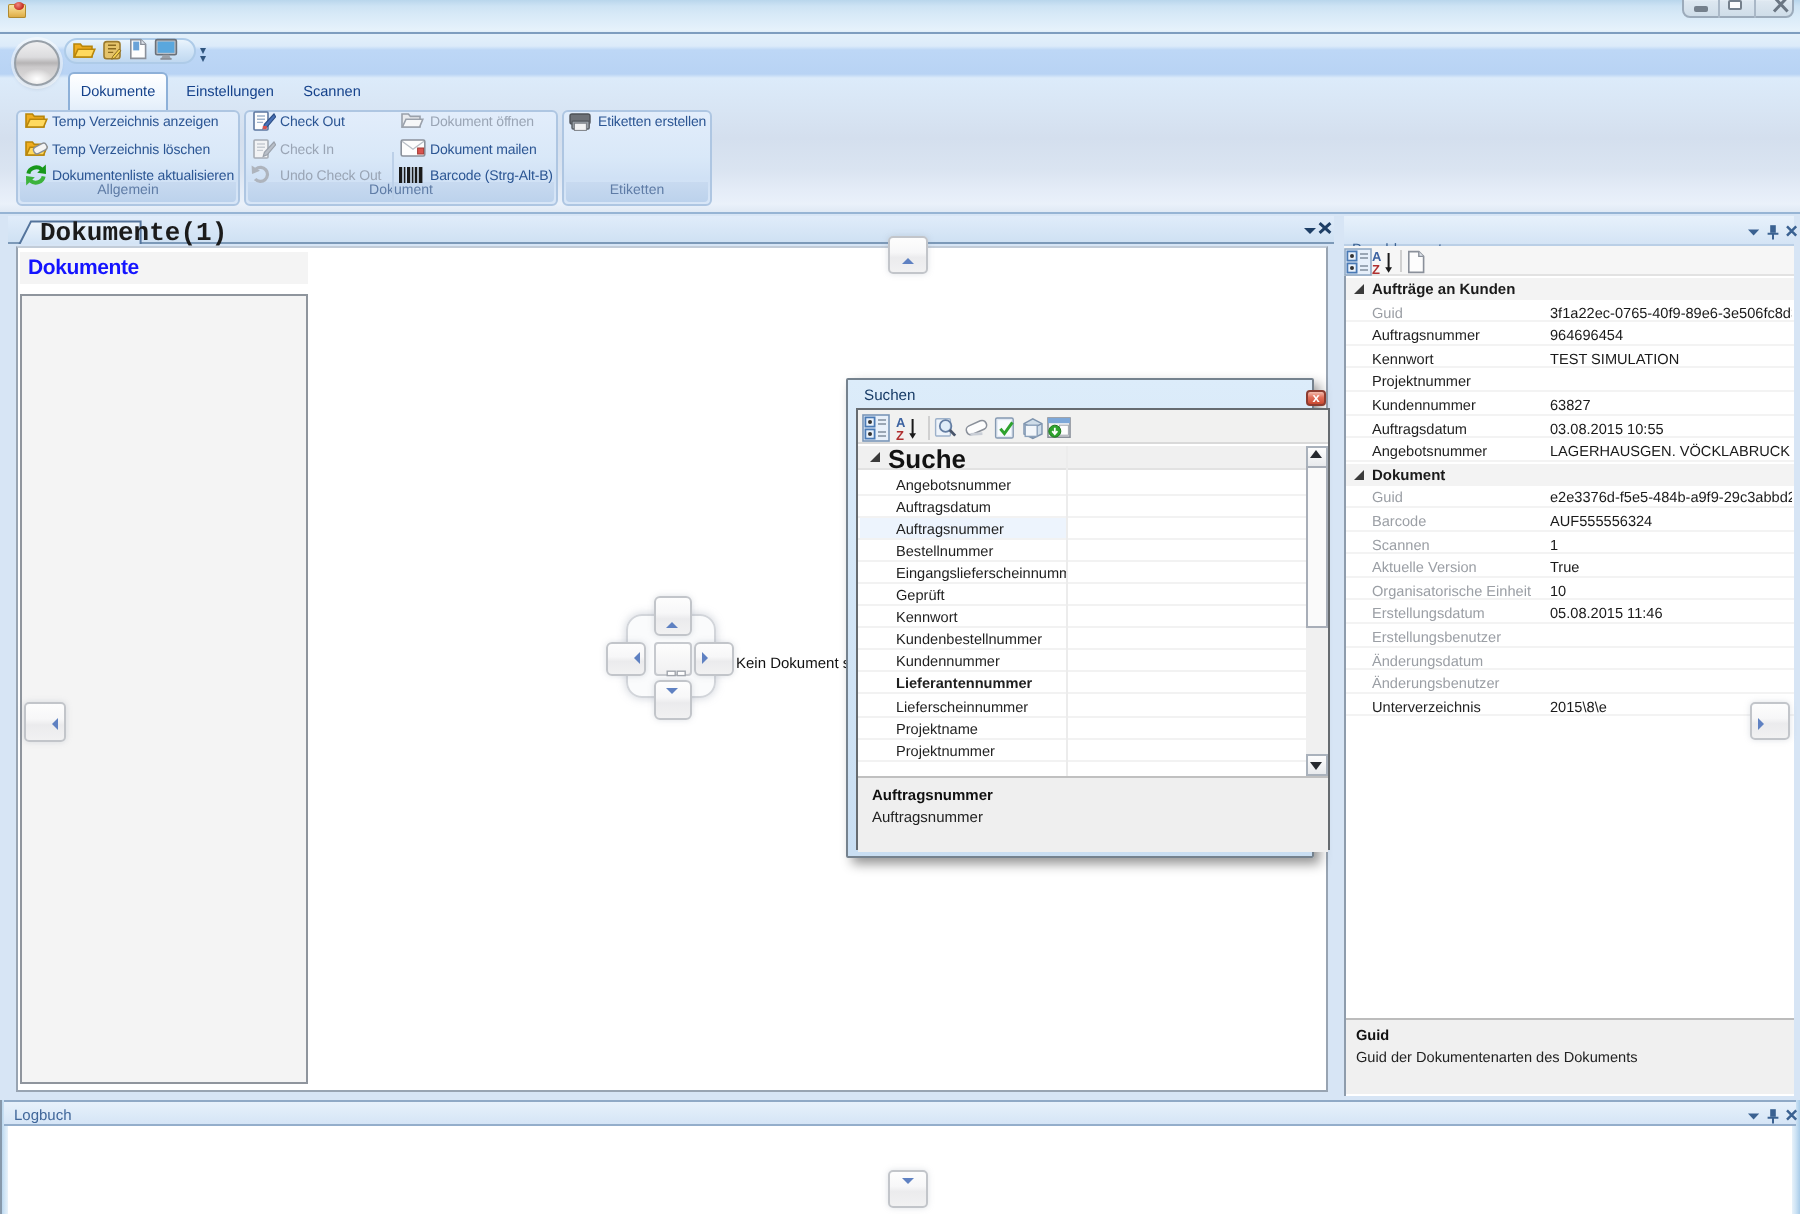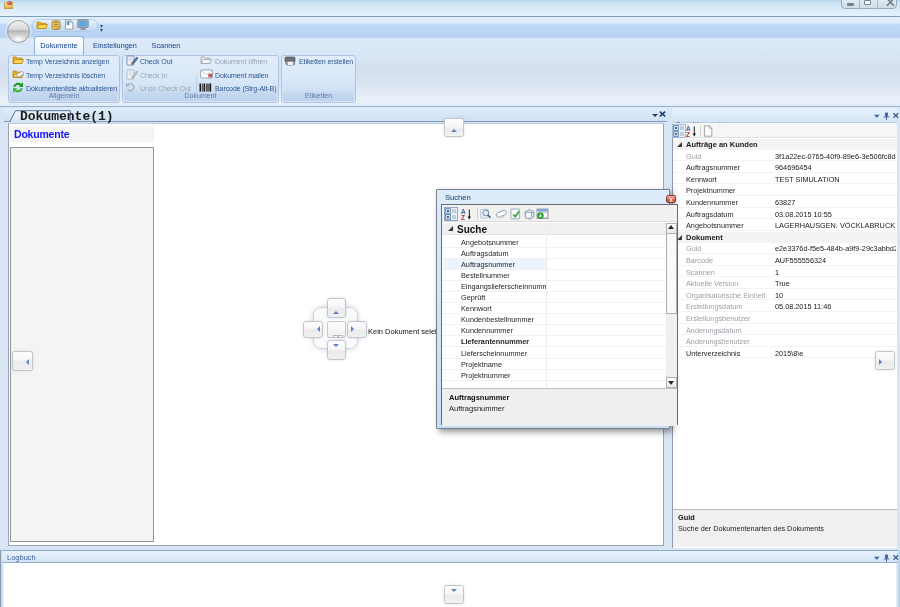--- a/index.html
+++ b/index.html
@@ -67,21 +67,21 @@
 .pgl{position:absolute;color:#1f1f1f;font-size:7.3px;line-height:11px;white-space:nowrap;overflow:hidden;}
 .pglg{color:#9b9fa5;}
 .pgv{position:absolute;color:#1a1a1a;font-size:7.3px;line-height:11px;white-space:nowrap;width:121px;overflow:hidden;}
 .pgrow{position:absolute;border-bottom:1px solid #f3f3f3;}
 #rphelp{left:673px;top:509px;width:224px;height:38px;background:#f0f0f0;border-top:1px solid #bcbcbc;}
 
 #logbar{left:2px;top:550px;width:896px;height:13px;
 background:linear-gradient(180deg,#e7f1fb,#d5e5f6);
 border-top:1px solid #8fa9c6;border-bottom:1px solid #94aecb;}
 
-#dlg{left:436px;top:189px;width:234px;height:240px;background:linear-gradient(180deg,#dcecfa,#c9def2);
+#dlg{left:423px;top:189px;width:234px;height:240px;background:linear-gradient(180deg,#dcecfa,#c9def2);
 border:1px solid #75828e;border-radius:1px;box-shadow:3px 3px 6px rgba(0,0,0,.42);}
 #dlginner{position:absolute;left:4px;top:14px;width:237px;height:221px;background:#fff;border:1px solid #666b70;}
 #dlgtool{position:absolute;left:0;top:0;width:235px;height:17px;background:#f1f1f0;border-bottom:1px solid #d9d9d9;}
 #dlghelp{position:absolute;left:0;top:183px;width:235px;height:38px;background:#efefef;border-top:1px solid #c0c0c0;}
 .dgrow{position:absolute;left:0;width:224px;height:11px;border-bottom:1px solid #f2f2f2;}
 .dgl{position:absolute;left:19px;color:#1f1f1f;font-size:7.3px;line-height:11px;white-space:nowrap;}
 #dlgsb{position:absolute;left:224px;top:18px;width:11px;height:165px;background:#f0f0f0;}
 .sbbtn{position:absolute;left:0;width:11px;height:11px;background:linear-gradient(180deg,#fdfdfd,#e8eaed);border:1px solid #aab2bc;}
 </style></head>
 <body>
@@ -234,21 +234,21 @@
       <div class="pgrow" style="left:673px;top:324.6000000000001px;width:224px;height:10.6px;"></div>
       <div class="pgl pglg" style="left:686px;top:324.6000000000001px;width:84px;">Änderungsdatum</div>
       <div class="pgrow" style="left:673px;top:336.2000000000001px;width:224px;height:10.6px;"></div>
       <div class="pgl pglg" style="left:686px;top:336.2000000000001px;width:84px;">Änderungsbenutzer</div>
       <div class="pgrow" style="left:673px;top:347.8000000000001px;width:224px;height:10.6px;"></div>
       <div class="pgl" style="left:686px;top:347.8000000000001px;width:84px;">Unterverzeichnis</div>
       <div class="pgv" style="left:775px;top:347.8000000000001px;">2015\8\e</div>
     </div>
  <div class="abs" id="rphelp"></div>
  <div class="abs t75" style="left:678px;top:513px;color:#111;font-weight:bold;">Guid</div>
- <div class="abs t75" style="left:678px;top:524px;color:#222;">Suche der Dokumentenarten des Dokuments</div>
+ <div class="abs t75" style="left:678px;top:524px;color:#222;">Guid der Dokumentenarten des Dokuments</div>
 
  <div class="abs" id="logbar"></div>
  <div class="abs t8" style="left:7px;top:553px;color:#40679a;">Logbuch</div>
 
  <div class="abs dockbtn" style="left:444px;top:118px;width:20px;height:19px;"></div>
  <div class="abs arr" style="left:450.8px;top:129px;border-left:3px solid transparent;border-right:3px solid transparent;border-bottom:3.6px solid #5f81c2;"></div>
  <div class="abs dockbtn" style="left:444px;top:585px;width:20px;height:19px;"></div>
  <div class="abs arr" style="left:450.8px;top:588.6px;border-left:3px solid transparent;border-right:3px solid transparent;border-top:3.6px solid #5f81c2;"></div>
  <div class="abs dockbtn" style="left:12px;top:351px;width:21px;height:20px;"></div>
  <div class="abs arr" style="left:25.6px;top:358.6px;border-top:3px solid transparent;border-bottom:3px solid transparent;border-right:3.6px solid #5f81c2;"></div>
@@ -317,21 +317,21 @@
               <rect x="1" y="1" width="11" height="2.6" fill="#7da7d8"></rect>
               <rect x="6.8" y="4.6" width="4.4" height="5" fill="#fdfdfd" stroke="#a0a6ae" stroke-width="0.5"></rect>
               <circle cx="4.4" cy="7.6" r="3" fill="#2ea22e" stroke="#1d7a1d" stroke-width="0.5"></circle>
               <path d="M4.4,5.9 v3 M3.1,7.6 l1.3,1.5 l1.3,-1.5" stroke="#fff" stroke-width="0.9" fill="none"></path>
             </svg>
           </div>
         </div>
    <div id="dlggrid" style="position:absolute;left:0;top:18px;">
           <div style="position:absolute;left:0;top:0;width:224px;height:12px;background:#f0f0f0;border-bottom:1px solid #e2e2e2;"></div>
           <div style="position:absolute;left:6px;top:3px;width:0;height:0;border-left:5px solid transparent;border-bottom:5px solid #3a3a3a;"></div>
-          <div style="position:absolute;left:15px;top:1px;color:#111;font-weight:bold;font-size:10px;line-height:11px;">Suche</div>
+          <div style="position:absolute;left:15px;top:1px;color:#111;font-weight:bold;font-size:13px;line-height:11px;">Suche</div>
           <div class="dgrow" style="top:13.5px;"></div>
           <div class="dgl" style="top:13.5px;width:85px;overflow:hidden;">Angebotsnummer</div>
           <div class="dgrow" style="top:24.6px;"></div>
           <div class="dgl" style="top:24.6px;width:85px;overflow:hidden;">Auftragsdatum</div>
           <div style="position:absolute;left:1px;top:35.7px;width:103px;height:11px;background:#edf4fd;"></div>
           <div class="dgrow" style="top:35.7px;"></div>
           <div class="dgl" style="top:35.7px;width:85px;overflow:hidden;">Auftragsnummer</div>
           <div class="dgrow" style="top:46.800000000000004px;"></div>
           <div class="dgl" style="top:46.800000000000004px;width:85px;overflow:hidden;">Bestellnummer</div>
           <div class="dgrow" style="top:57.900000000000006px;"></div>

